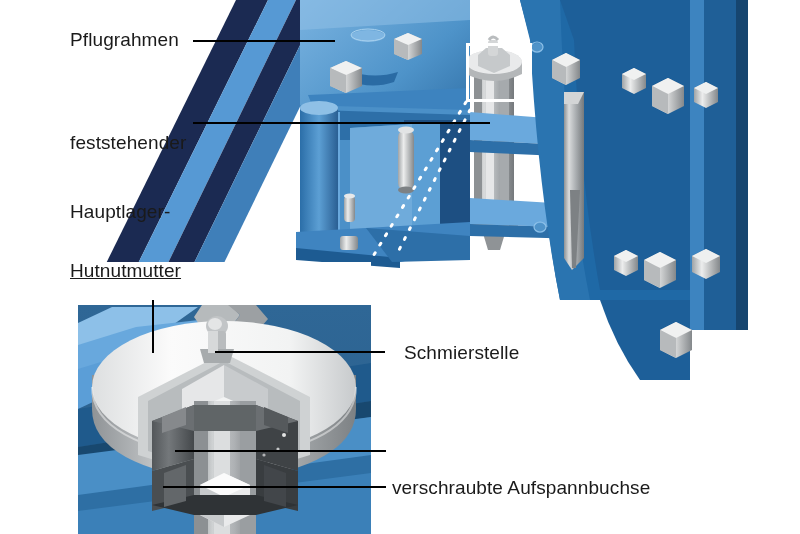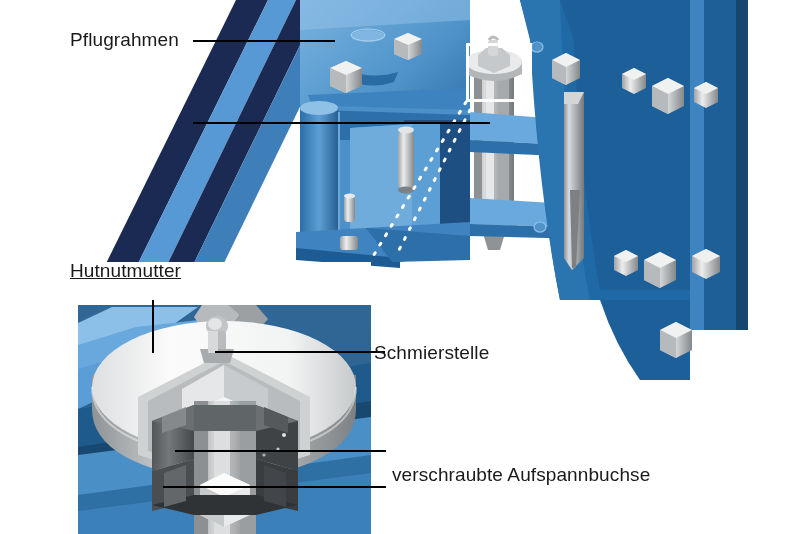--- a/index.html
+++ b/index.html
@@ -409,22 +409,24 @@
 
   <div class="leader" style="left:215px; top:351px; width:170px;"></div>
 
   <div class="leader" style="left:175px; top:450px; width:211px;"></div>
 
   <div class="leader" style="left:163px; top:486px; width:223px;"></div>
 
   <div class="label" style="left:70px; top:28px;">Pflugrahmen</div>
 
   <div class="label" style="left:70px; top:85px;">
+    <div>feststehender</div>
+    <div>Hauptlager-</div>
   </div>
 
   <div class="label" style="left:70px; top:259px;text-decoration:underline;">Hutnutmutter</div>
 
-  <div class="label" style="left:374px; top:341px;">Schmierstelle</div>
-
-
-  <div class="label" style="left:392px; top:463px;text-align:center;">verschraubte Aufspannbuchse</div>
+  <div class="label" style="left:404px; top:341px;">Schmierstelle</div>
+
+
+  <div class="label" style="left:392px; top:476px;text-align:center;">verschraubte Aufspannbuchse</div>
 
 </div>
 
 </body></html>

